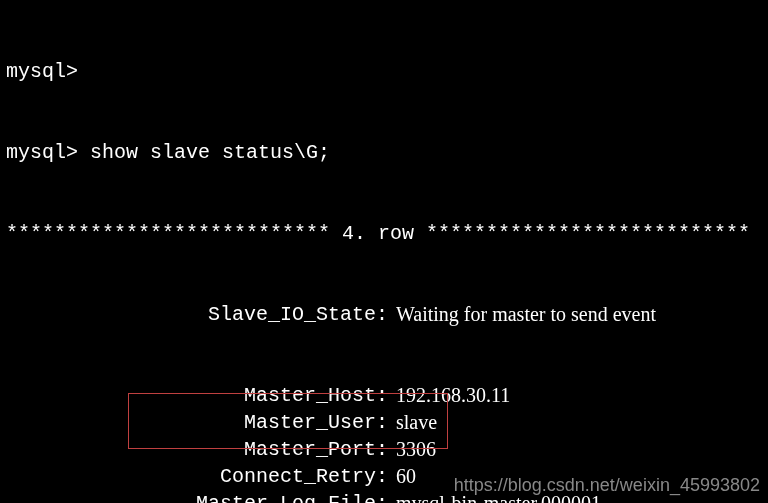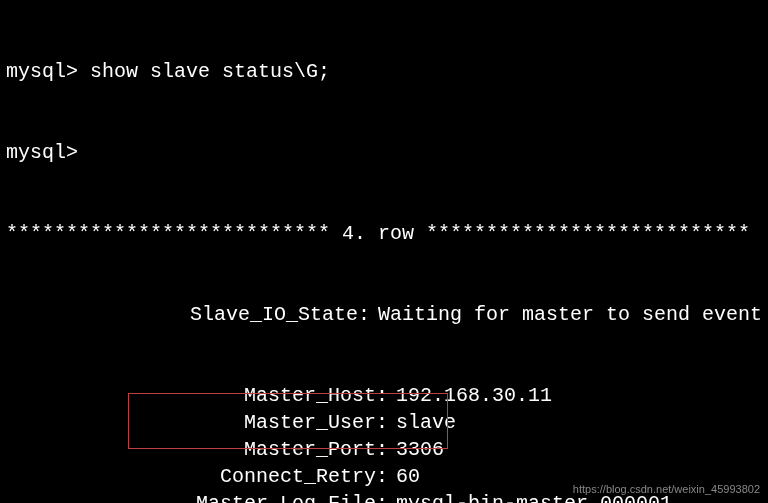--- a/index.html
+++ b/index.html
@@ -33,45 +33,46 @@
       width: 370px;
       text-align: right;
       padding-right: 0;
     }
     .sep {
       display: inline-block;
     }
     .val {
       display: inline-block;
       padding-left: 8px;
+      font-family: Liberation Serif, serif;
     }
     .highlight-box {
       position: absolute;
       border: 1px solid #c04040;
       left: 128px;
       top: 393px;
       width: 320px;
       height: 56px;
       pointer-events: none;
     }
     .watermark {
       position: absolute;
       right: 8px;
       bottom: 6px;
       color: #888;
-      font-size: 11px;
+      font-size: 18px;
       font-family: Arial, sans-serif;
     }
   </style>
 </head>
 <body>
 
 <div class="terminal">
+  <span class="line">mysql&gt;</span>
   <span class="line">mysql&gt; show slave status\G;</span>
-  <span class="line">mysql&gt;</span>
   <span class="line">*************************** 4. row ***************************</span>
   <div class="kv-line">
     <span class="key">Slave_IO_State</span><span class="sep">:</span><span class="val">Waiting for master to send event</span>
   </div>
   <div id="rows-container"><div class="kv-line"><span class="key">Master_Host</span><span class="sep">:</span><span class="val">192.168.30.11</span></div><div class="kv-line"><span class="key">Master_User</span><span class="sep">:</span><span class="val">slave</span></div><div class="kv-line"><span class="key">Master_Port</span><span class="sep">:</span><span class="val">3306</span></div><div class="kv-line"><span class="key">Connect_Retry</span><span class="sep">:</span><span class="val">60</span></div><div class="kv-line"><span class="key">Master_Log_File</span><span class="sep">:</span><span class="val">mysql-bin-master.000001</span></div></div>
 </div>
 
 <div class="highlight-box"></div>
 
 <div class="watermark">https://blog.csdn.net/weixin_45993802</div>

